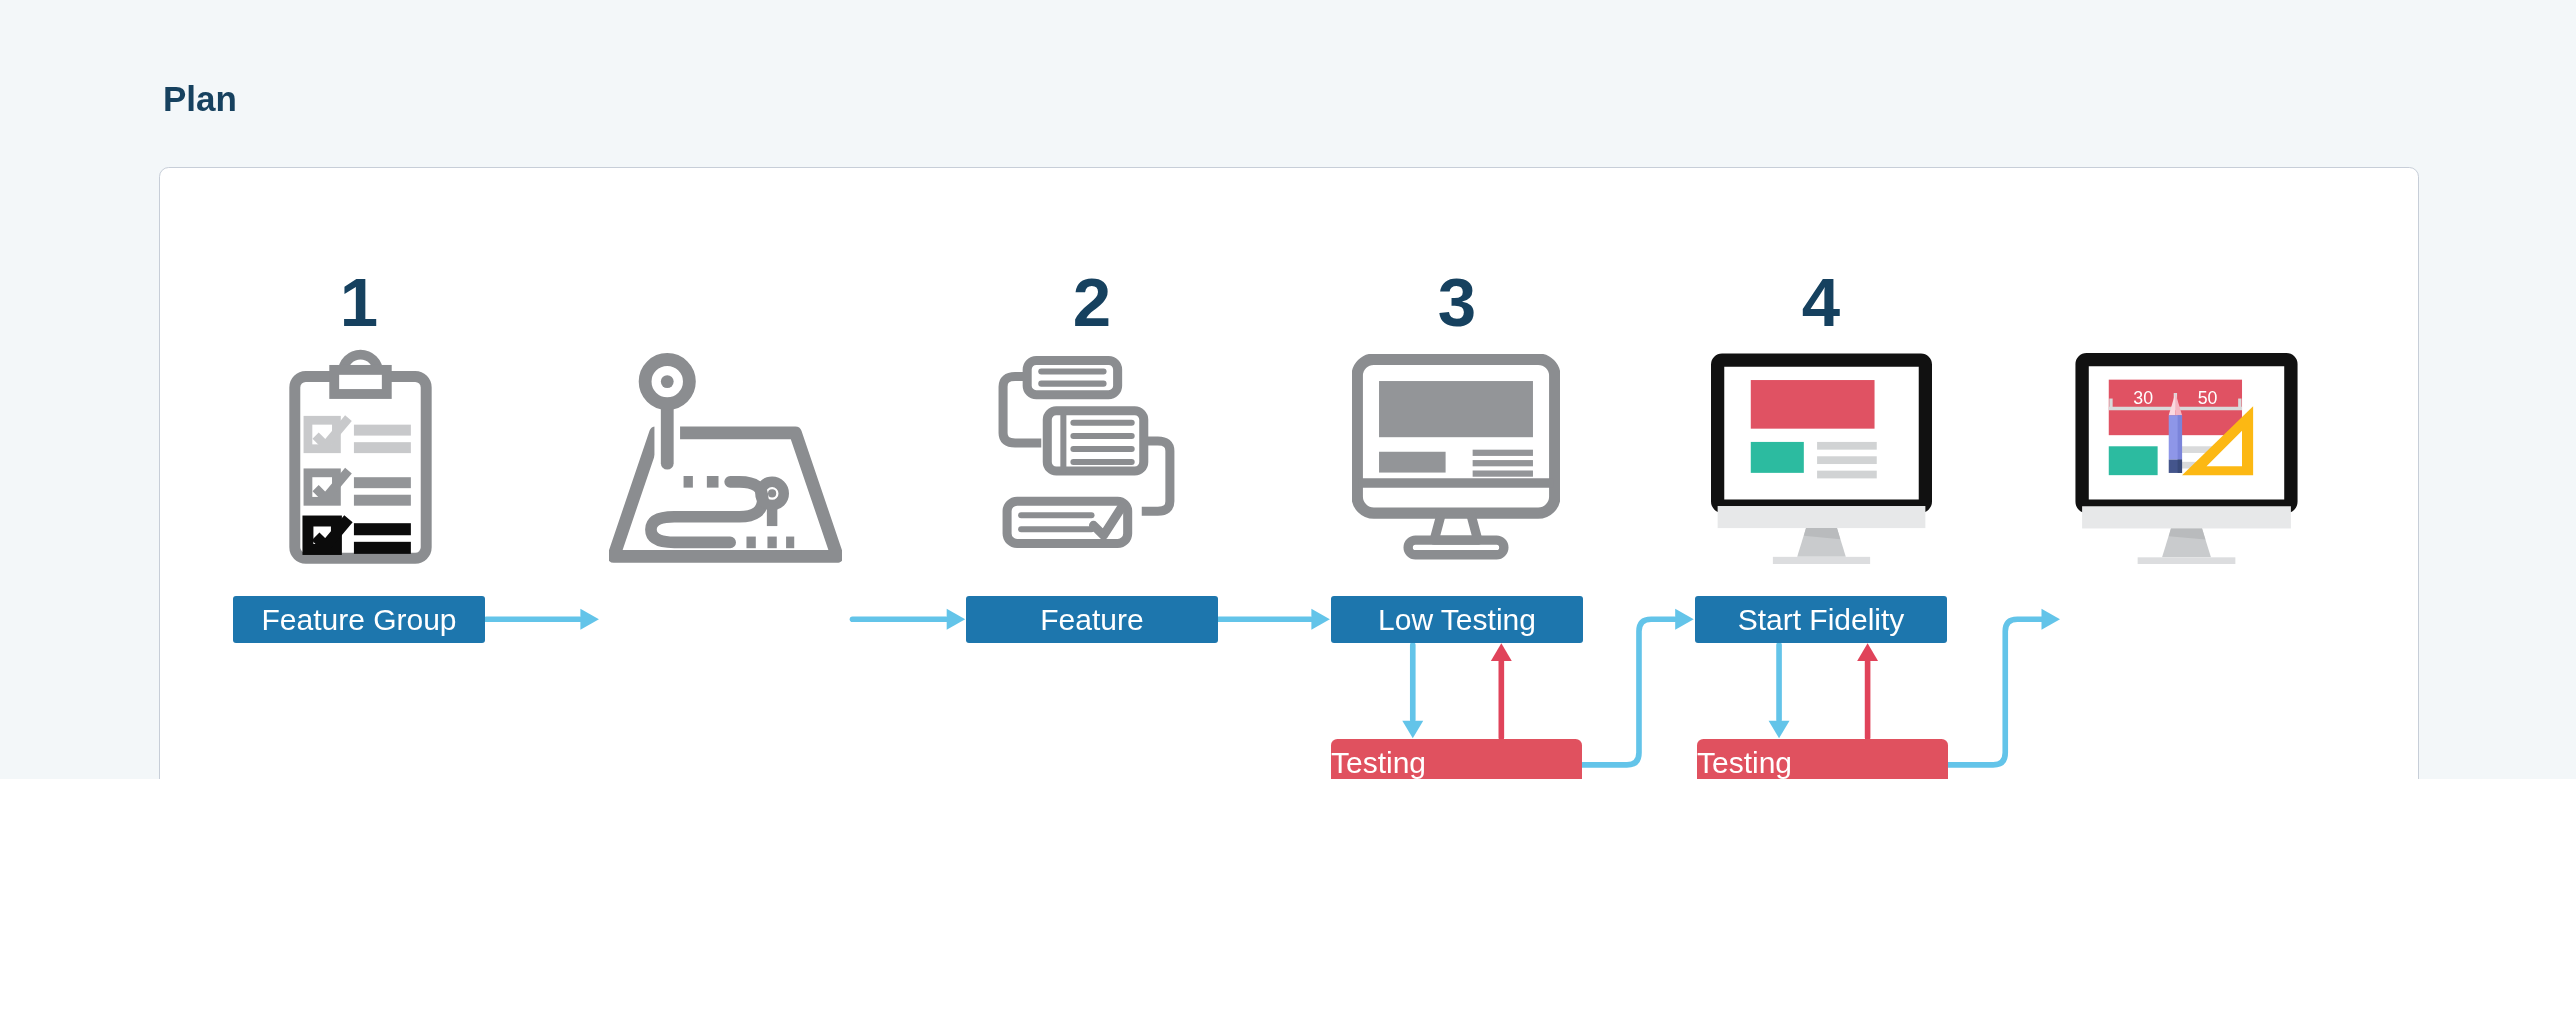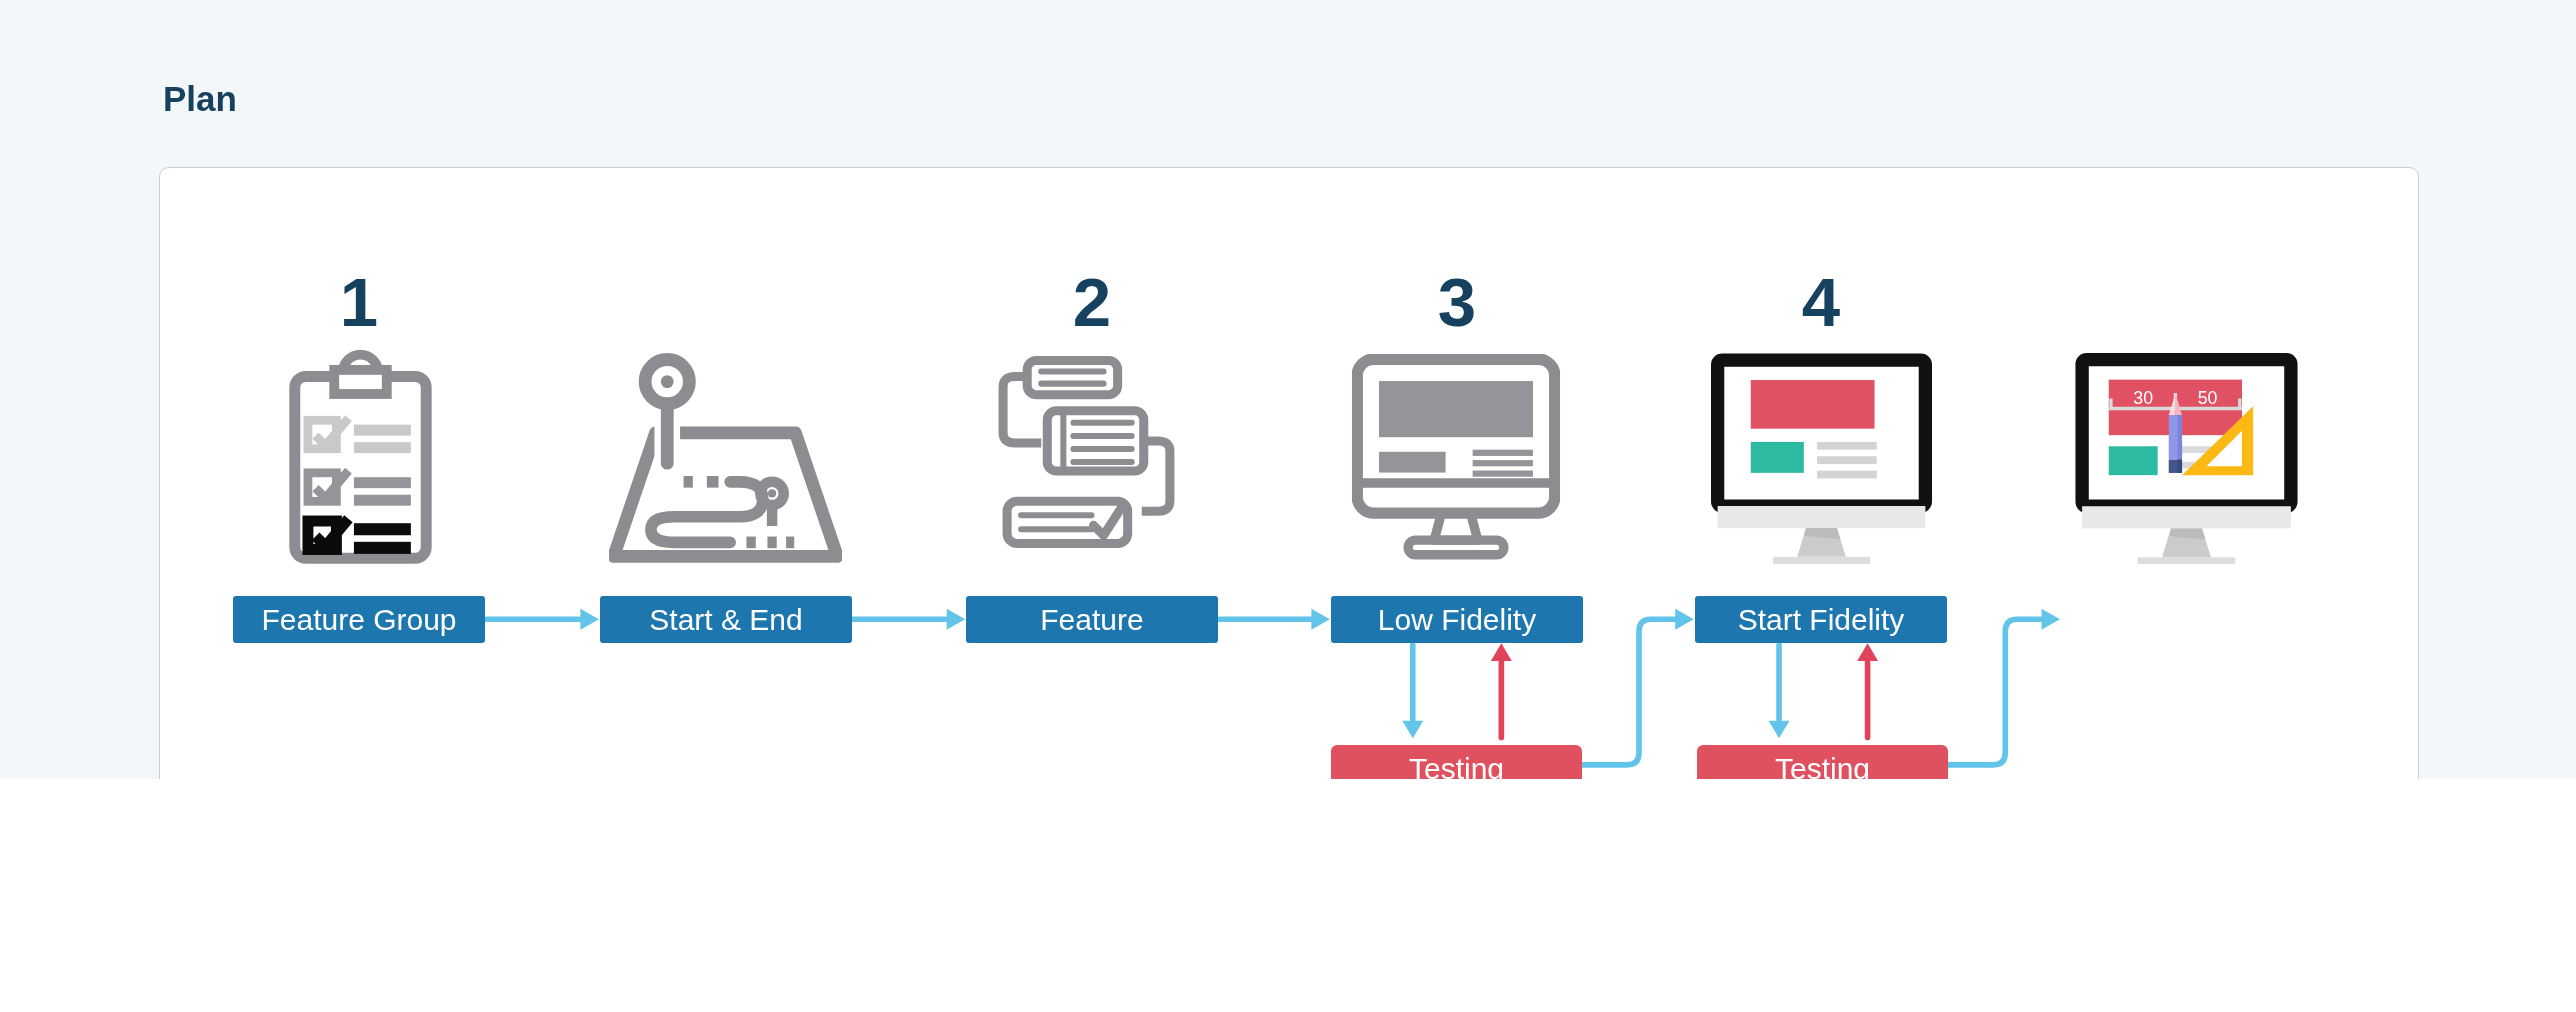--- a/index.html
+++ b/index.html
@@ -14,21 +14,21 @@
   .page{position:relative;width:2576px;height:779px;background:var(--background);overflow:hidden;}
   .title{position:absolute;left:163px;top:79px;font-size:35px;font-weight:bold;color:var(--heading);letter-spacing:0;}
   .card{position:absolute;left:159px;top:167px;width:2260px;height:724px;background:var(--card-bg);
         border:1.6px solid var(--card-border);border-radius:9.7px;}
   .connectors{position:absolute;left:0;top:0;width:2576px;height:1013px;pointer-events:none;}
   .step-number{position:absolute;top:266px;width:252px;height:74px;line-height:74px;text-align:center;
         font-size:69px;font-weight:bold;color:var(--heading);}
   .step-box{position:absolute;top:596px;width:252px;height:47px;background:var(--step-box);border-radius:3px;
         color:#ffffff;font-size:30px;display:flex;align-items:center;justify-content:center;}
   .testing-box{position:absolute;top:739px;width:251px;height:48px;background:var(--testing-box);border-radius:6.4px;
-        color:#ffffff;font-size:30px;display:flex;align-items:center;justify-content:center;margin-top:6px;}
+        color:#ffffff;font-size:30px;display:flex;align-items:center;justify-content:flex-start;}
   .icon{position:absolute;}
   .conn-blue{stroke:var(--arrow-blue);stroke-width:7;fill:none;stroke-linecap:round;}
   .head-blue{fill:var(--arrow-blue);stroke:none;}
   .conn-red{stroke:var(--arrow-red);stroke-width:7;fill:none;stroke-linecap:round;}
   .head-red{fill:var(--arrow-red);stroke:none;}
   .g-stroke{stroke:var(--icon-gray);fill:none;}
   .g-fill-white{fill:#ffffff;}
   .screen-label{fill:#ffffff;font-family:"Liberation Sans",sans-serif;font-size:16px;}
 </style>
 </head>
@@ -208,28 +208,25 @@
     </g>
     <rect x="6" y="138" width="188" height="20" fill="#e7e8e9"></rect>
     <polygon points="86,158 114,158 122,184 78,184" fill="#c9cbcd"></polygon>
     <polygon points="86,158 114,158 117,168 84,165" fill="#b9bbbd"></polygon>
     <rect x="56" y="184" width="88" height="8" fill="#dcdddf"></rect>
   </svg>
 
   <div class="step-box" style="left:233px">
     <span>Feature Group</span>
   </div>
-  <div class="step-box" style="left:600px">
-    <span>Start &amp; End</span>
-  </div>
   <div class="step-box" style="left:966px">
     <span>Feature</span>
   </div>
   <div class="step-box" style="left:1331px">
-    <span>Low Fidelity</span>
+    <span>Low Testing</span>
   </div>
   <div class="step-box" style="left:1695px">
     <span>Start Fidelity</span>
   </div>
 
   <div class="testing-box" style="left:1331px">
     <span>Testing</span>
   </div>
   <div class="testing-box" style="left:1697px">
     <span>Testing</span>

